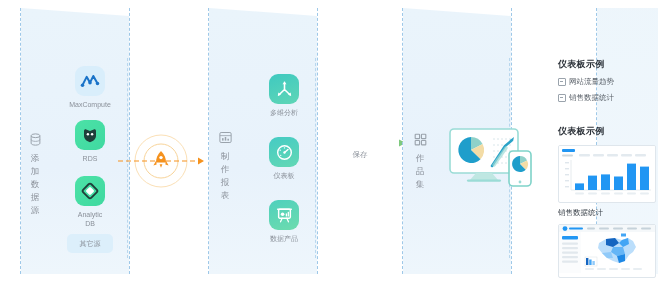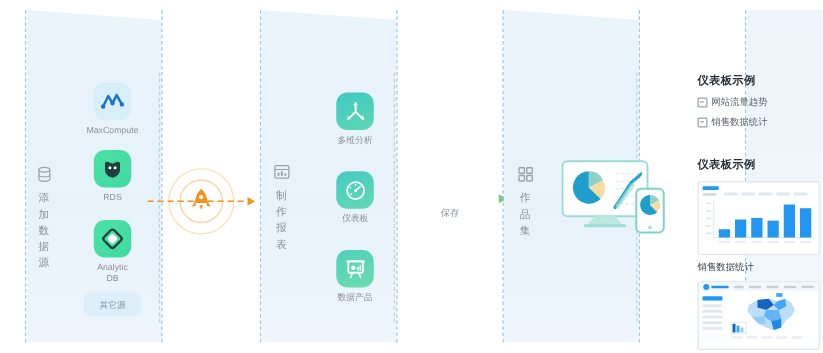--- a/index.html
+++ b/index.html
@@ -67,21 +67,21 @@
   .otherbox{
     position:absolute;width:46px;height:19px;border-radius:5px;
     background:#dceffb;display:flex;align-items:center;justify-content:center;
     color:#8a9099;font-size:7px;
   }
 
   
   .rocket-wrap{position:absolute;left:118px;top:132px;width:86px;height:58px;}
 
   
-  .save-wrap{position:absolute;left:314px;top:152px;width:92px;height:30px;font-family:Liberation Serif, serif;}
+  .save-wrap{position:absolute;left:314px;top:136px;width:92px;height:30px;font-family:Liberation Serif, serif;}
   .save-cap{
     position:absolute;top:14px;left:0;width:92px;text-align:center;
     font-size:7.5px;color:#8a9099;
   }
 
   
   .device{position:absolute;left:449px;top:128px;width:88px;height:62px;}
 
   
   .rightcol{position:absolute;left:558px;top:58px;width:98px;}

